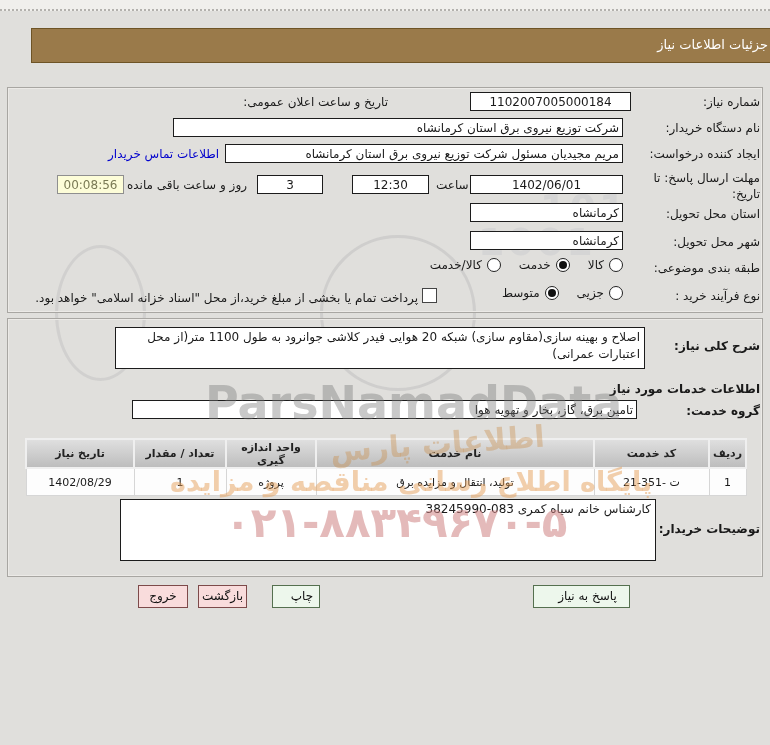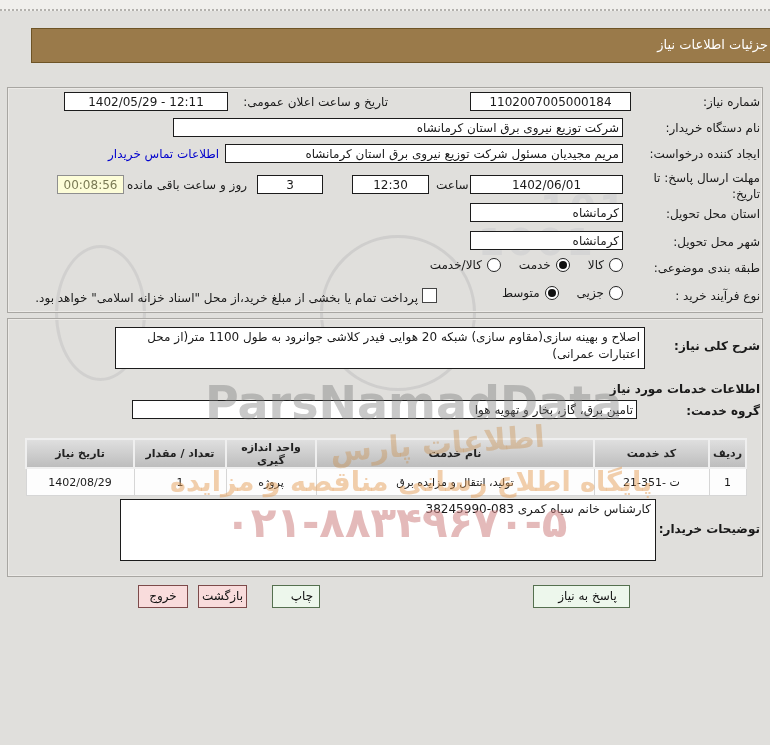--- a/index.html
+++ b/index.html
@@ -76,21 +76,20 @@
   <div class="wm wm-circle" style="left:320px;top:235px;width:150px;height:150px;border:3px solid rgba(190,190,190,0.5);"></div>
   <div class="wm wm-circle" style="left:55px;top:245px;width:85px;height:130px;border:3px solid rgba(190,190,190,0.45);"></div>
   <div class="wm wm-binary" style="left:540px;top:186px;">101</div>
   <div class="wm wm-binary" style="left:478px;top:220px;">1001</div>
 
   <div id="gb1" class="groupbox"></div>
 
   <span class="lbl" style="right:10px;top:94px;">شماره نیاز:</span>
   <input class="tb center ltr" style="left: 470px; top: 92px; width: 161px;" readonly="" value="1102007005000184">
   <span class="lbl" style="right:382px;top:94px;">تاریخ و ساعت اعلان عمومی:</span>
-  <input class="tb center ltr" style="left: 64px; top: 92px; width: 164px;" readonly="" value="1402/05/29 - 12:11">
 
   <span class="lbl" style="right:10px;top:120px;">نام دستگاه خریدار:</span>
   <input class="tb" style="left: 173px; top: 118px; width: 450px;" readonly="" value="شرکت توزیع نیروی برق استان کرمانشاه">
 
   <span class="lbl" style="right:10px;top:146px;">ایجاد کننده درخواست:</span>
   <input class="tb" style="left: 225px; top: 144px; width: 398px;" readonly="" value="مریم مجیدیان مسئول شرکت توزیع نیروی برق استان کرمانشاه">
   <span class="lbl link" style="left:108px;top:146px;">اطلاعات تماس خریدار</span>
 
   <span class="lbl wrap" style="right:10px;top:170px;width:118px;">مهلت ارسال پاسخ: تا تاریخ:</span>
   <input class="tb center ltr" style="left: 470px; top: 175px; width: 153px;" readonly="" value="1402/06/01">

